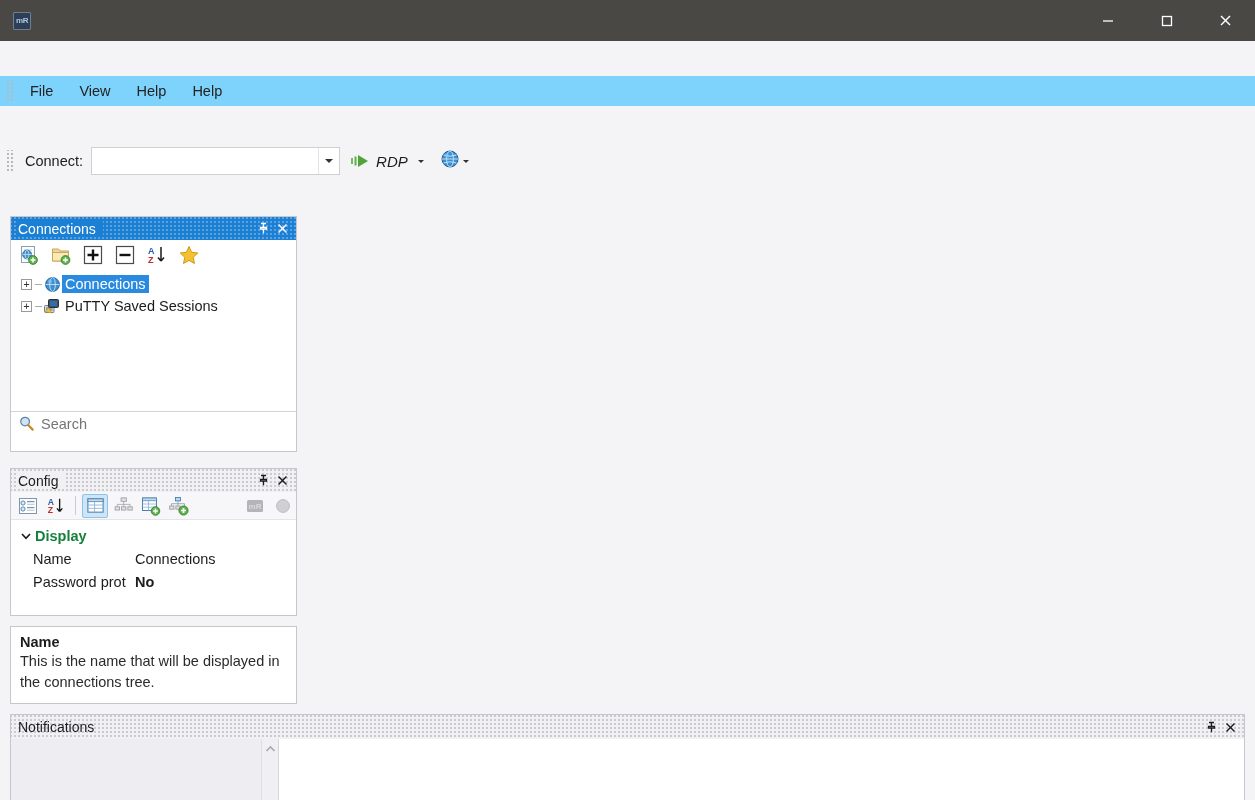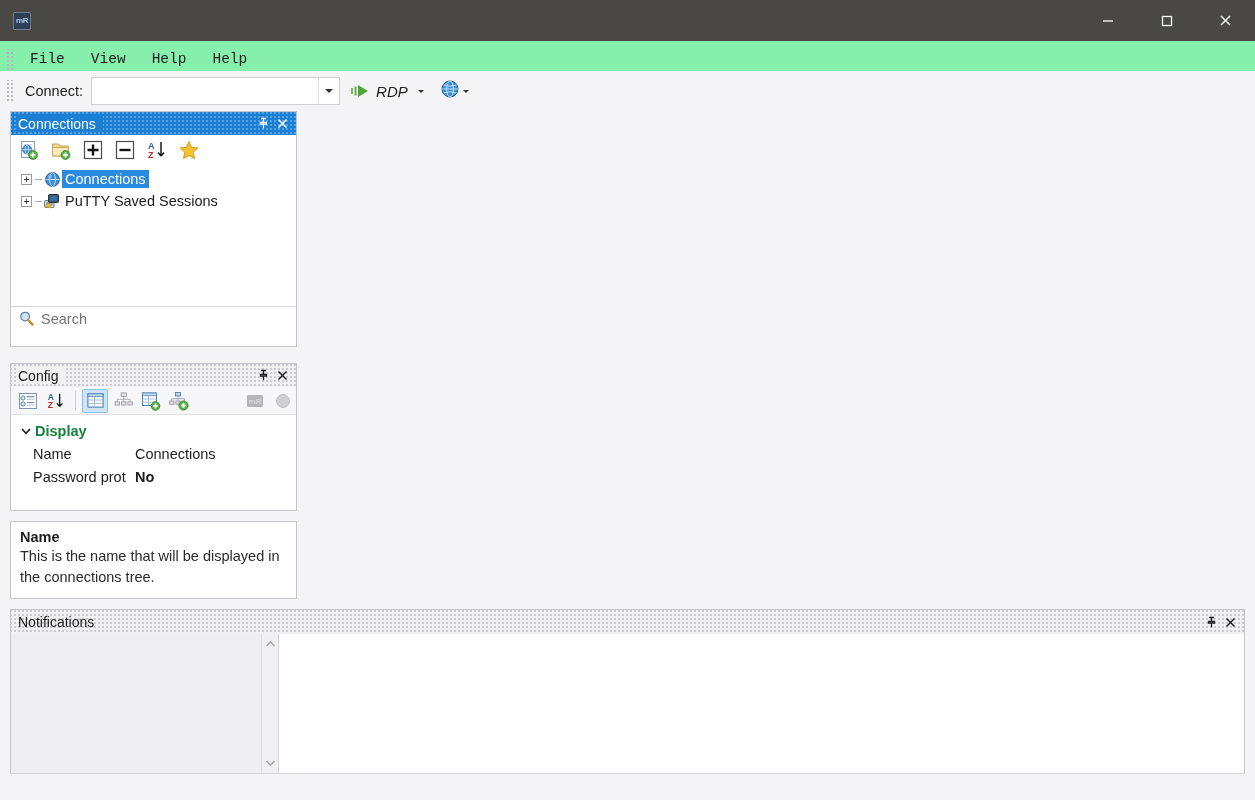--- a/index.html
+++ b/index.html
@@ -6,21 +6,21 @@
   html, body {
     width: 1255px; height: 800px;
     font-family: "Liberation Sans", sans-serif;
     background: #f4f3f6;
     overflow: hidden;
   }
   .app {
     position: relative;
     width: 1255px; height: 800px;
     background: #f4f3f6;
-    display: flex; flex-direction: column;
+    display: flex; flex-direction: column; gap: 35px;
   }
 
   
   .titlebar {
     height: 41px;
     background: #4a4845;
     display: flex; align-items: center;
     flex: none;
     color: #ffffff;
   }
@@ -45,24 +45,23 @@
   .win-btn {
     width: 59px; height: 41px;
     display: flex; align-items: center; justify-content: center;
     color: #ffffff;
   }
   .win-btn svg { display: block; }
 
   
   .menubar {
     height: 30px; flex: none;
-    background: #86efac;
-    display: flex; align-items: flex-end;
+    background: #7dd3fc;
+    display: flex; align-items: center;
     border-bottom: 0;
-    font-family: Liberation Mono, monospace;
   }
   .grip {
     width: 10px; height: 22px;
     margin: 0 2px 0 5px;
     background-image: radial-gradient(#b9b9bd 0.8px, transparent 0.9px);
     background-size: 4px 4px;
     background-position: 1px 2px;
     flex: none;
   }
   .menu-item {

